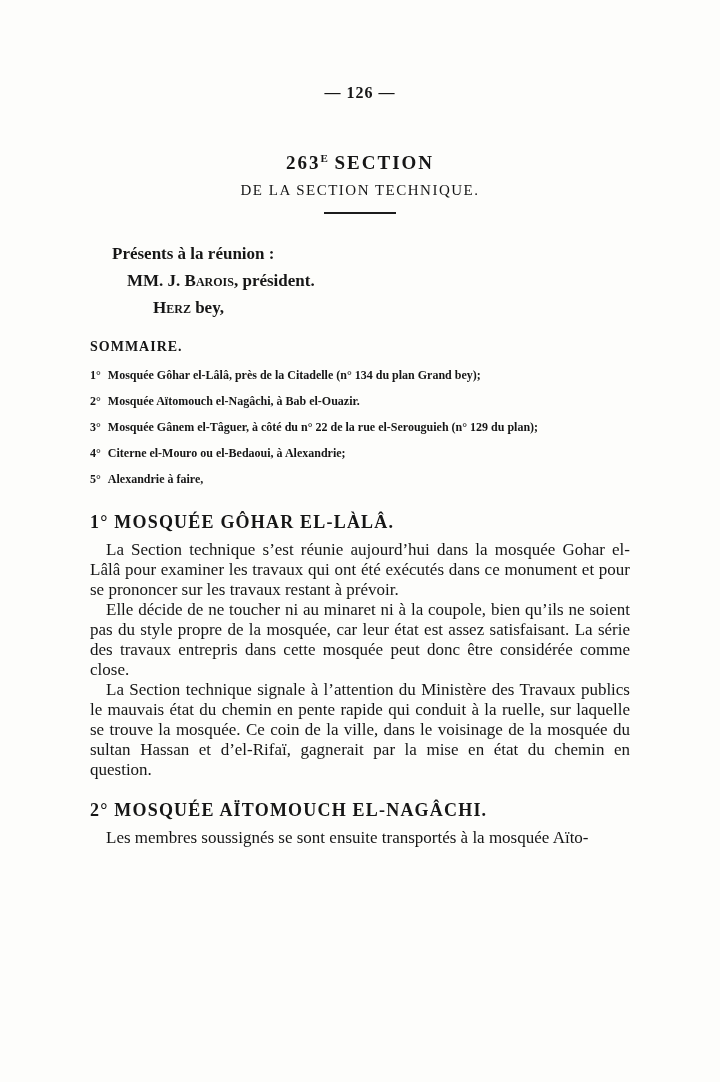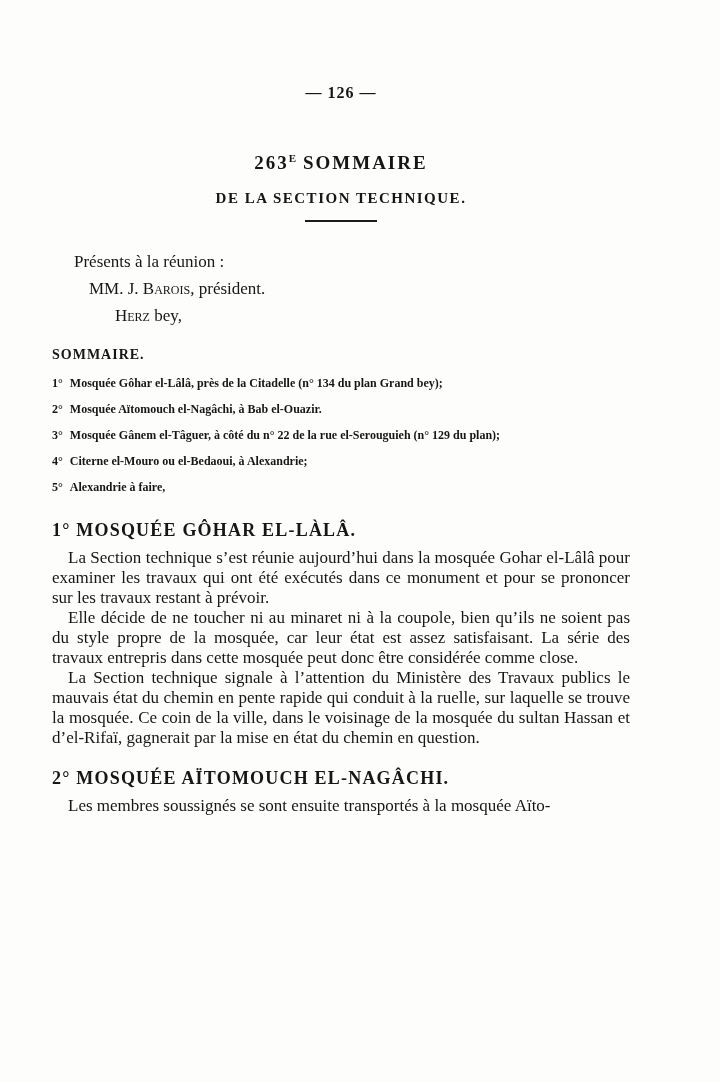--- a/index.html
+++ b/index.html
@@ -2,62 +2,62 @@
 <html><head>
 <meta charset="utf-8">
 <style>
   html, body { margin: 0; padding: 0; background: #e8e8e8; }
   .page {
     width: 720px;
     height: 1082px;
     margin: 0 auto;
     background: #fdfdfb;
     box-sizing: border-box;
-    padding: 84px 90px 0 52px;
+    padding: 84px 90px 0 90px;
     font-family: "Liberation Serif", "DejaVu Serif", serif;
     color: #161616;
     overflow: hidden;
   }
   .page-number {
     text-align: center;
     font-size: 16px;
     font-weight: 700;
     letter-spacing: 1px;
   }
   .title-block { text-align: center; margin-top: 50px; }
   .report-title {
     font-size: 19px;
     font-weight: 700;
     letter-spacing: 2px;
     margin: 0;
   }
   .report-title sup { font-size: 11px; letter-spacing: 0; }
   .report-subtitle {
-    margin-top: 16px;
+    margin-top: 8px;
     font-size: 15px;
-    font-weight: 700;
+    font-weight: 400;
     letter-spacing: 1.5px;
   }
   .report-note {
     margin-top: 11px;
     font-size: 15px;
     font-weight: 700;
     letter-spacing: 0.2px;
   }
   .divider {
     width: 72px;
     border: 0;
     border-top: 2px solid #1c1c1c;
     margin: 13px auto 0 auto;
   }
   .attendees {
     margin-top: 26px;
     font-size: 17px;
     line-height: 27px;
-    font-weight: 400;
+    font-weight: 700;
   }
   .attendees .intro  { margin-left: 22px; }
   .attendees .line1  { margin-left: 37px; }
   .attendees .line2  { margin-left: 63px; }
   .attendees .line3  { margin-left: 14px; }
   .sc { font-variant: small-caps; }
   .sommaire-heading {
     margin-top: 18px;
     text-align: left;
     font-size: 14px;
@@ -94,21 +94,21 @@
   }
 </style>
 </head>
 <body>
 
 <div class="page">
 
   <div class="page-number">— 126 —</div>
 
   <div class="title-block">
-    <div class="report-title"><span>263</span><sup>E</sup><span> SOMMAIRE</span></div>
+    <div class="report-title"><span>263</span><sup>E</sup><span> SECTION</span></div>
     <div class="report-subtitle">DE LA SECTION TECHNIQUE.</div>
     <hr class="divider">
   </div>
 
   <div class="attendees">
     <div class="intro">Présents à la réunion :</div>
     <div class="line1"><span>MM. J. </span><span class="sc">Barois</span><span>, président.</span></div>
     <div class="line2"><span class="sc">Herz</span><span> bey,</span></div>
   </div>
 

